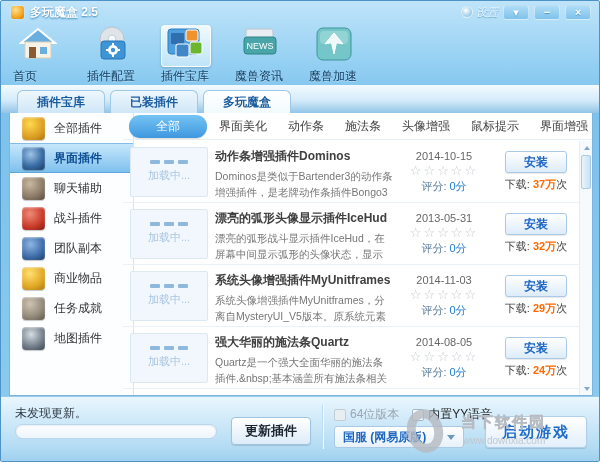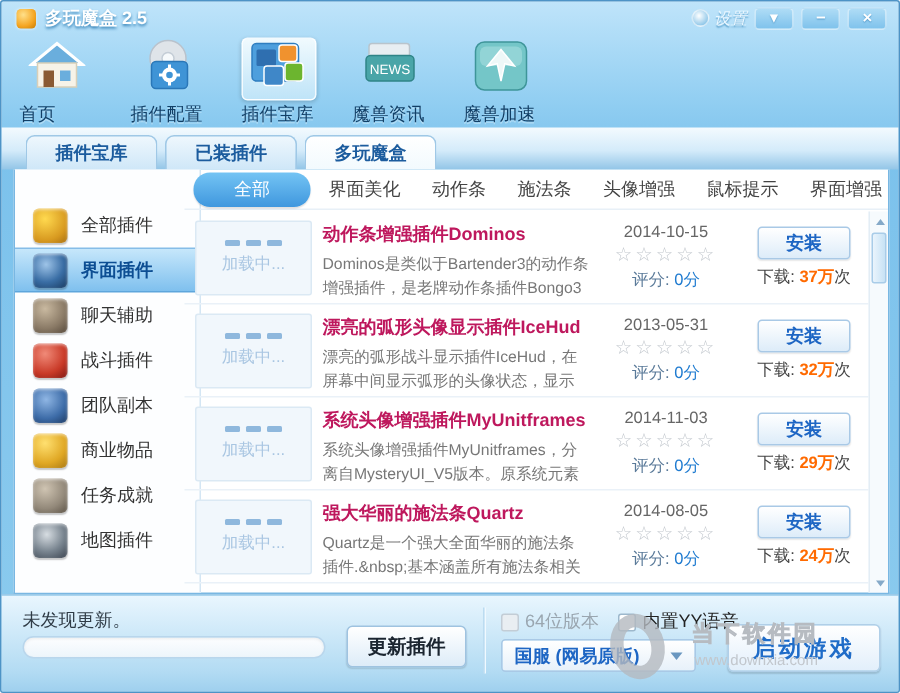--- a/index.html
+++ b/index.html
@@ -34,21 +34,21 @@
     padding-left:16px;gap:5px;
     background:linear-gradient(180deg,#f3fafe 0%,#d4ebfa 55%,#92c5e7 100%);}
   .tab{height:23px;line-height:23px;padding:0 19px;font-size:12px;font-weight:bold;color:#1c5c9e;
     background:linear-gradient(#eef7fd,#cfe7f8);border:1px solid #9fc8e6;border-bottom:none;border-radius:6px 6px 0 0;}
   .tab.active{background:linear-gradient(#ffffff,#f2fafe);}
 
   
   .content{position:absolute;left:8px;top:112px;width:584px;height:283px;background:#fff;
     border:1px solid #79b7e2;border-top:none;}
   .sidebar{position:absolute;left:0;top:0;bottom:0;width:124px;background:#fdfeff;
-    border-right:1px solid #d4e6f4;padding-top:22px;}
+    border-right:1px solid #d4e6f4;padding-top:0;}
   .side-item{height:30px;display:flex;align-items:center;gap:9px;padding-left:12px;font-size:12px;color:#333;}
   .side-item.active{background:linear-gradient(#c6e7fb,#7fc0ee);border-top:1px solid #86bde8;
     border-bottom:1px solid #5ea6dc;color:#0d4e93;font-weight:bold;}
   .side-icon{width:23px;height:23px;border-radius:4px;flex-shrink:0;
     box-shadow:inset 0 1px 2px #ffffff88,0 1px 1px #00000038;}
   .i1{background:radial-gradient(circle at 35% 30%,#ffd94f,#d89a20 65%,#a86f10);}
   .i2{background:radial-gradient(circle at 38% 32%,#9ec4e8,#3a6ea5 55%,#17395f);}
   .i3{background:radial-gradient(circle at 35% 30%,#c9b9a0,#8a7a66 60%,#55483a);}
   .i4{background:radial-gradient(circle at 38% 30%,#ea86ea,#b23cb2 60%,#6e2280);}
   .i5{background:radial-gradient(circle at 35% 30%,#f08a78,#c93a28 60%,#7e1712);}
@@ -66,21 +66,21 @@
     padding:3px 27px;box-shadow:0 1px 1px #00000022;}
 
   .rows{position:absolute;top:28px;left:0;right:13px;bottom:0;}
   .row{height:62px;border-bottom:1px solid #eaf1f8;display:flex;align-items:center;gap:7px;padding:0 2px 0 7px;}
   .thumb{width:78px;height:50px;flex-shrink:0;background:#f1f7fc;border:1px solid #dbe9f4;border-radius:2px;
     display:flex;flex-direction:column;align-items:center;justify-content:center;gap:4px;}
   .dashes{display:flex;gap:4px;}
   .dash{width:10px;height:4px;background:#8fb8dd;border-radius:1px;}
   .loading-label{font-size:11px;color:#a9c6e2;}
   .info{flex:1;min-width:0;align-self:flex-start;padding-top:7px;}
-  .row-title{font-size:12px;font-weight:bold;color:#be185d;white-space:nowrap;overflow:hidden;}
+  .row-title{font-size:12px;font-weight:bold;color:#404040;white-space:nowrap;overflow:hidden;}
   .row-desc{margin-top:4px;font-size:10.5px;color:#777;line-height:1.5;height:32px;overflow:hidden;}
   .ratecol{width:88px;flex-shrink:0;text-align:center;}
   .date{font-size:11px;color:#666;}
   .stars{font-size:13px;color:#c4c9cf;letter-spacing:2px;margin:1px 0;}
   .score{font-size:11px;color:#5a7a99;}
   .score b{color:#1f7bd0;font-weight:normal;}
   .actcol{width:82px;flex-shrink:0;display:flex;flex-direction:column;align-items:center;gap:4px;}
   .install{width:62px;height:22px;display:flex;align-items:center;justify-content:center;
     background:linear-gradient(#ffffff,#ddecf9);border:1px solid #a9c9e6;border-radius:3px;
     color:#1e66c4;font-weight:bold;font-size:12px;box-shadow:0 1px 1px #00000018;}

